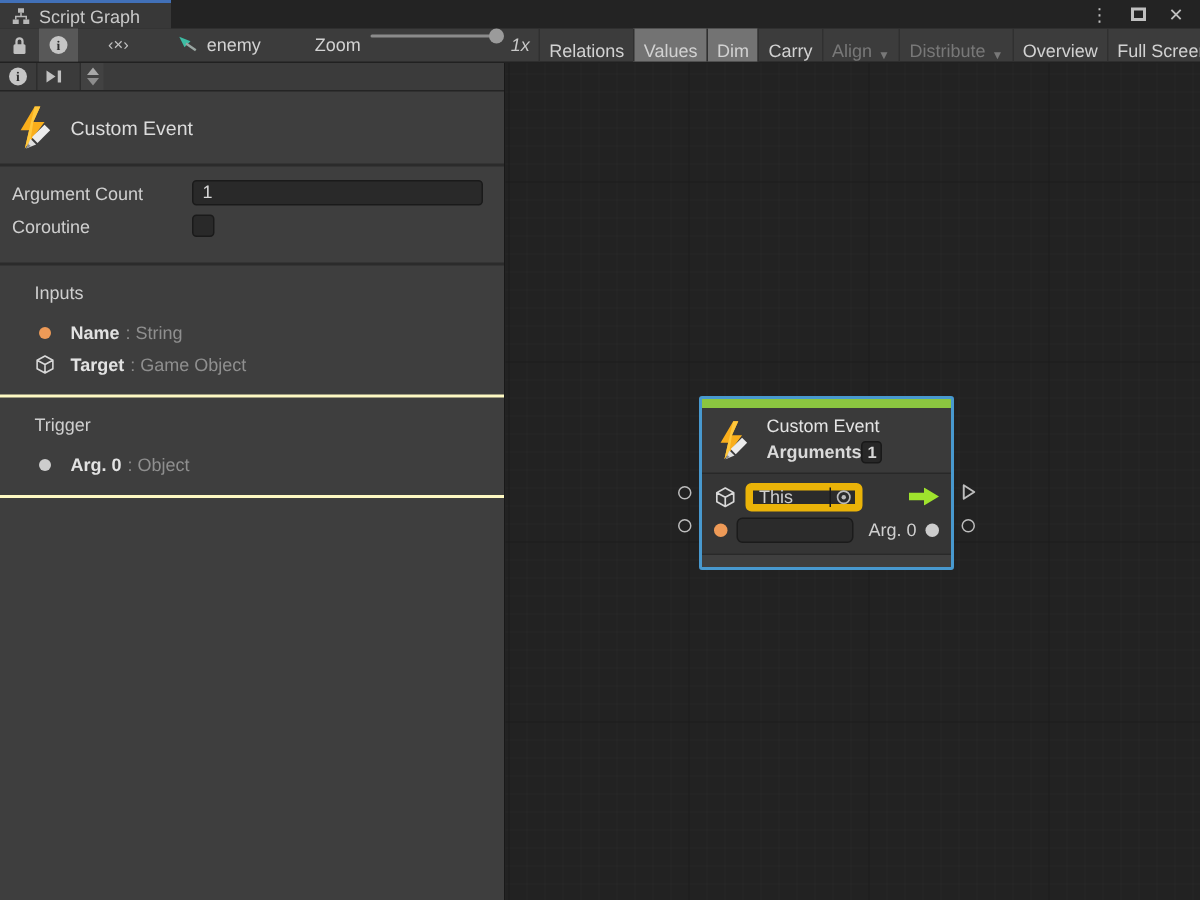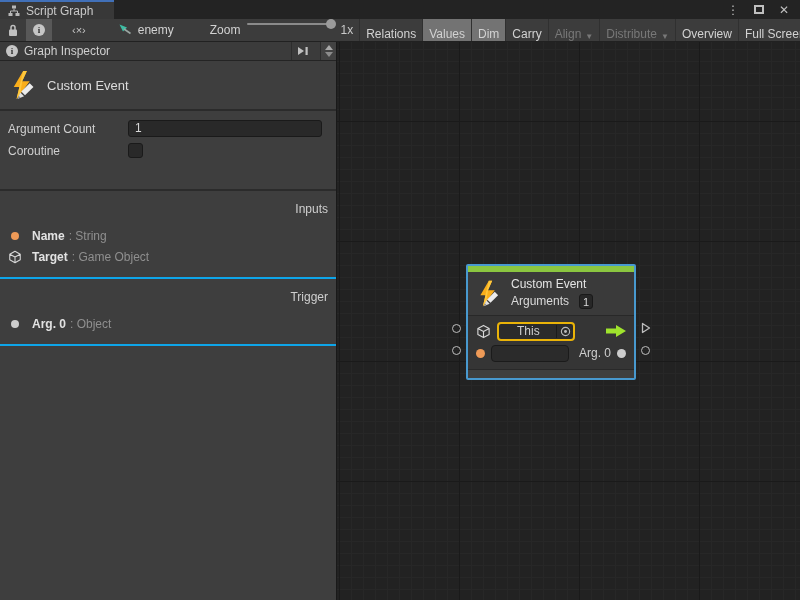--- a/index.html
+++ b/index.html
@@ -18,47 +18,47 @@
   
   .toolbar { position:absolute; top:19px; left:0; right:0; height:23px; background:#3C3C3C; border-bottom:1px solid #212121; display:flex; align-items:center; font-size:12px; color:#D2D2D2; }
   .tbtn { height:100%; display:flex; align-items:center; padding:0 7px; }
   .tbtn.pressed { background:#585858; }
   .code-glyph { color:#C4C4C4; font-size:11px; padding:0 13px; }
   .vdiv { width:1px; height:100%; background:#2D2D2D; }
   .graph-ref { display:flex; align-items:center; gap:6px; padding:0 12px; }
   .zoom-wrap { display:flex; align-items:flex-start; gap:7px; margin-left:24px; }
   .slider-track { position:relative; width:86px; height:2px; background:#8B8B8B; border-radius:1px; }
   .slider-knob { position:absolute; right:-3px; top:-4px; width:10px; height:10px; border-radius:50%; background:#9B9B9B; }
-  .zoom-val { color:#C9C9C9; margin-right:6px; }
+  .zoom-val { color:#C9C9C9; margin-right:6px;font-style:italic; }
   .right-group { margin-left:auto; display:flex; height:100%; }
   .rbtn { height:100%; display:flex; align-items:flex-end; gap:4px; padding:0 6px; border-left:1px solid #303030; white-space:nowrap; }
   .rbtn.active { background:#737373; }
   .rbtn.disabled { color:#787878; }
   .caret { font-size:8px; line-height:8px; }
 
   
   .inspector { position:absolute; left:0; top:42px; width:337px; bottom:0; background:#3E3E3E; border-right:1px solid #191919; }
   .insp-header { height:19px; background:#3B3B3B; border-bottom:1px solid #242424; display:flex; align-items:center; gap:6px; padding:0 0 0 6px; }
   .insp-title { flex:1; font-size:12px; color:#CFCFCF; }
   .info-circle { width:12px; height:12px; border-radius:50%; background:#C6C6C6; color:#2E2E2E; font-size:9px; font-weight:bold; display:flex; align-items:center; justify-content:center; font-family:"Liberation Serif", serif; }
   .dock-btn { height:100%; display:flex; align-items:center; padding:0 5px; border-left:1px solid #2D2D2D; }
   .spin-col { height:100%; width:16px; display:flex; flex-direction:column; justify-content:center; gap:2px; align-items:center; border-left:1px solid #2D2D2D; background:#424242; }
   .tri-up { width:0; height:0; border-left:4px solid transparent; border-right:4px solid transparent; border-bottom:5px solid #A8A8A8; }
   .tri-down { width:0; height:0; border-left:4px solid transparent; border-right:4px solid transparent; border-top:5px solid #8C8C8C; }
 
   .unit-head { height:50px; border-bottom:2px solid #2B2B2B; display:flex; align-items:center; gap:7px; padding:0 10px; }
   .unit-title { font-size:13px; color:#DCDCDC; }
 
-  .fields-block { padding:8px 14px 26px 8px; border-bottom:2px solid #2B2B2B; }
+  .fields-block { padding:8px 14px 12px 8px; border-bottom:2px solid #2B2B2B; }
   .field-row { display:flex; align-items:center; height:19px; margin-bottom:3px; }
   .field-label { width:120px; font-size:12px; color:#CFCFCF; }
   .text-field { flex:1; height:17px; background:#292929; border:1px solid #1A1A1A; border-radius:3px; color:#D8D8D8; font-size:12px; line-height:15px; padding:0 6px; }
   .checkbox { width:15px; height:15px; background:#292929; border:1px solid #1A1A1A; border-radius:3px; }
 
-  .ports-block { padding:8px 8px 10px; border-bottom:2px solid #0ea5e9;text-align:right; }
+  .ports-block { padding:8px 23px 10px; border-bottom:2px solid #fef9c3; }
   .ports-header { font-size:12px; color:#CFCFCF; margin:3px 0 9px; }
   .port-line { display:flex; align-items:center; height:21px; }
   .port-icon-cell { width:17px; display:flex; align-items:center; justify-content:flex-start; margin-right:7px; }
   .port-name { font-size:12px; font-weight:bold; color:#E2E2E2; }
   .port-type { font-size:12px; color:#8F8F8F; margin-left:4px; }
   .dot { display:inline-block; border-radius:50%; }
   .dot.sm { width:8px; height:8px; }
   .dot.orange { background:#EE9A57; }
   .dot.gray { background:#CDCDCD; }
 
@@ -70,25 +70,25 @@
       linear-gradient(90deg,#272727 1px,transparent 1px),
       linear-gradient(#272727 1px,transparent 1px);
     background-size:120px 120px,120px 120px,12px 12px,12px 12px;
     background-position:122px 79px,122px 79px,2px 7px,2px 7px; }
 
   
   .node { position:absolute; left:129px; top:222px; width:170px; background:#303030; border:2px solid #4899CF; border-radius:2px; }
   .node-colorbar { height:6px; background:#8BC640; }
   .node-header { background:#3A3A3A; display:flex; align-items:center; gap:7px; padding:5px 9px 6px; border-bottom:1px solid #282828; }
   .node-title { font-size:12px; color:#E4E4E4; line-height:15px; }
-  .node-args { display:flex; align-items:flex-end; gap:10px; font-size:12px; color:#DADADA; line-height:15px; margin-top:2px; }
+  .node-args { display:flex; align-items:flex-end; gap:0; font-size:12px; color:#DADADA; line-height:15px; margin-top:2px;font-weight:bold; }
   .argbox { background:#272727; border:1px solid #191919; border-radius:3px; min-width:11px; height:15px; line-height:14px; text-align:center; padding:0 3px; font-size:11px; color:#D8D8D8; }
   .node-body { background:#353535; padding:4px 0 5px; }
   .nrow { height:22px; display:flex; align-items:center; padding:0 8px; gap:6px; }
-  .this-select { width:78px; height:19px; background:#2B2B2B; border:2px solid #eab308; border-radius:4px; display:flex; align-items:center; font-size:12px; color:#CFCFCF; padding:0 2px 0 18px; }
+  .this-select { width:78px; height:19px; background:#2B2B2B; border:5px solid #eab308; border-radius:4px; display:flex; align-items:center; font-size:12px; color:#CFCFCF; padding:0 2px 0 4px; }
   .this-select .lbl { flex:1; }
   .this-select .seldiv { width:1px; height:13px; background:#1B1B1B; margin-right:3px; }
   .arg-input { width:78px; height:17px; background:#2B2B2B; border:1px solid #1B1B1B; border-radius:4px; }
   .arg-lbl { margin-left:auto; font-size:12px; color:#CFCFCF; }
   .flow-out { margin-left:auto; display:flex; align-items:center; }
   .node-footer { height:9px; background:#3F3F3F; border-top:1px solid #292929; }
   .oport { position:absolute; }
   .pcirc { width:9px; height:9px; border:1px solid #BDBDBD; border-radius:50%; background:transparent; }
   .pl1 { left:-16px; top:58px; }
   .pl2 { left:-16px; top:80px; }
@@ -214,21 +214,20 @@
       </div>
       <div class="rbtn">
         <span>Full Screen</span>
       </div>
     </div>
   </div>
 
   <div class="inspector">
     <div class="insp-header">
       <span class="info-circle">i</span>
-      <span class="insp-title">Graph Inspector</span>
       <span class="dock-btn">
         <svg width="12" height="10">
             <use href="#sym-dock"></use>
           </svg>
       </span>
       <span class="spin-col">
         <span class="tri-up"></span>
         <span class="tri-down"></span>
       </span>
     </div>

